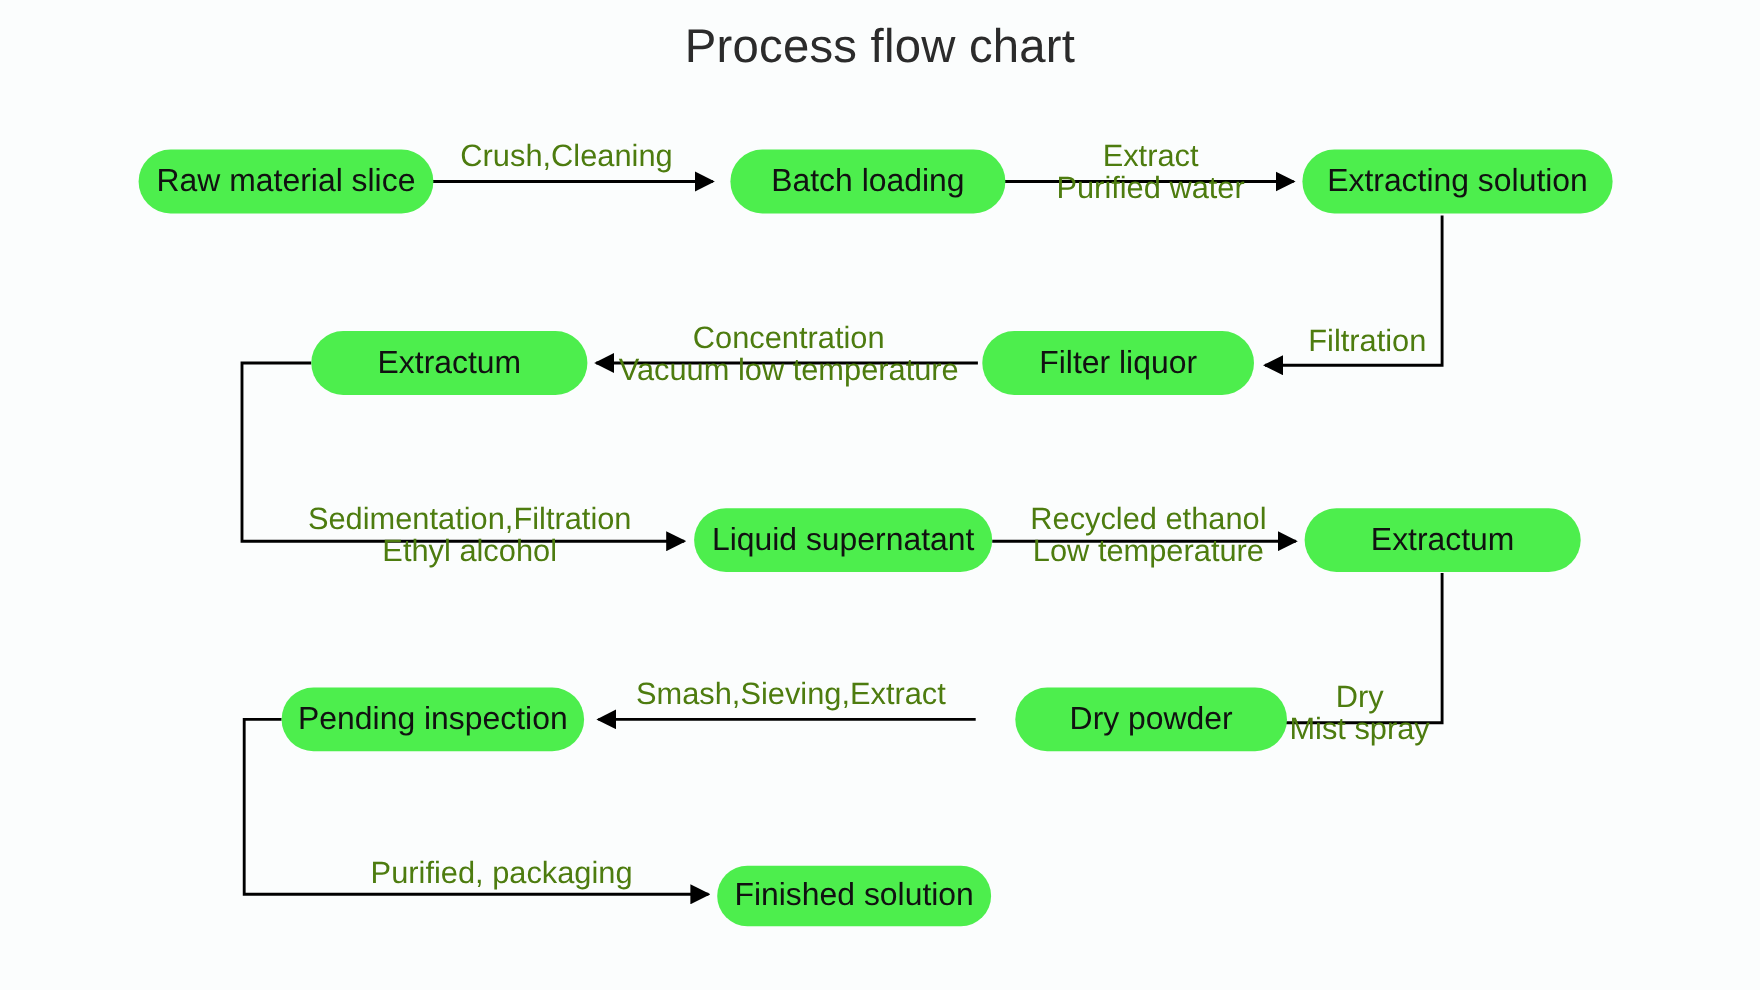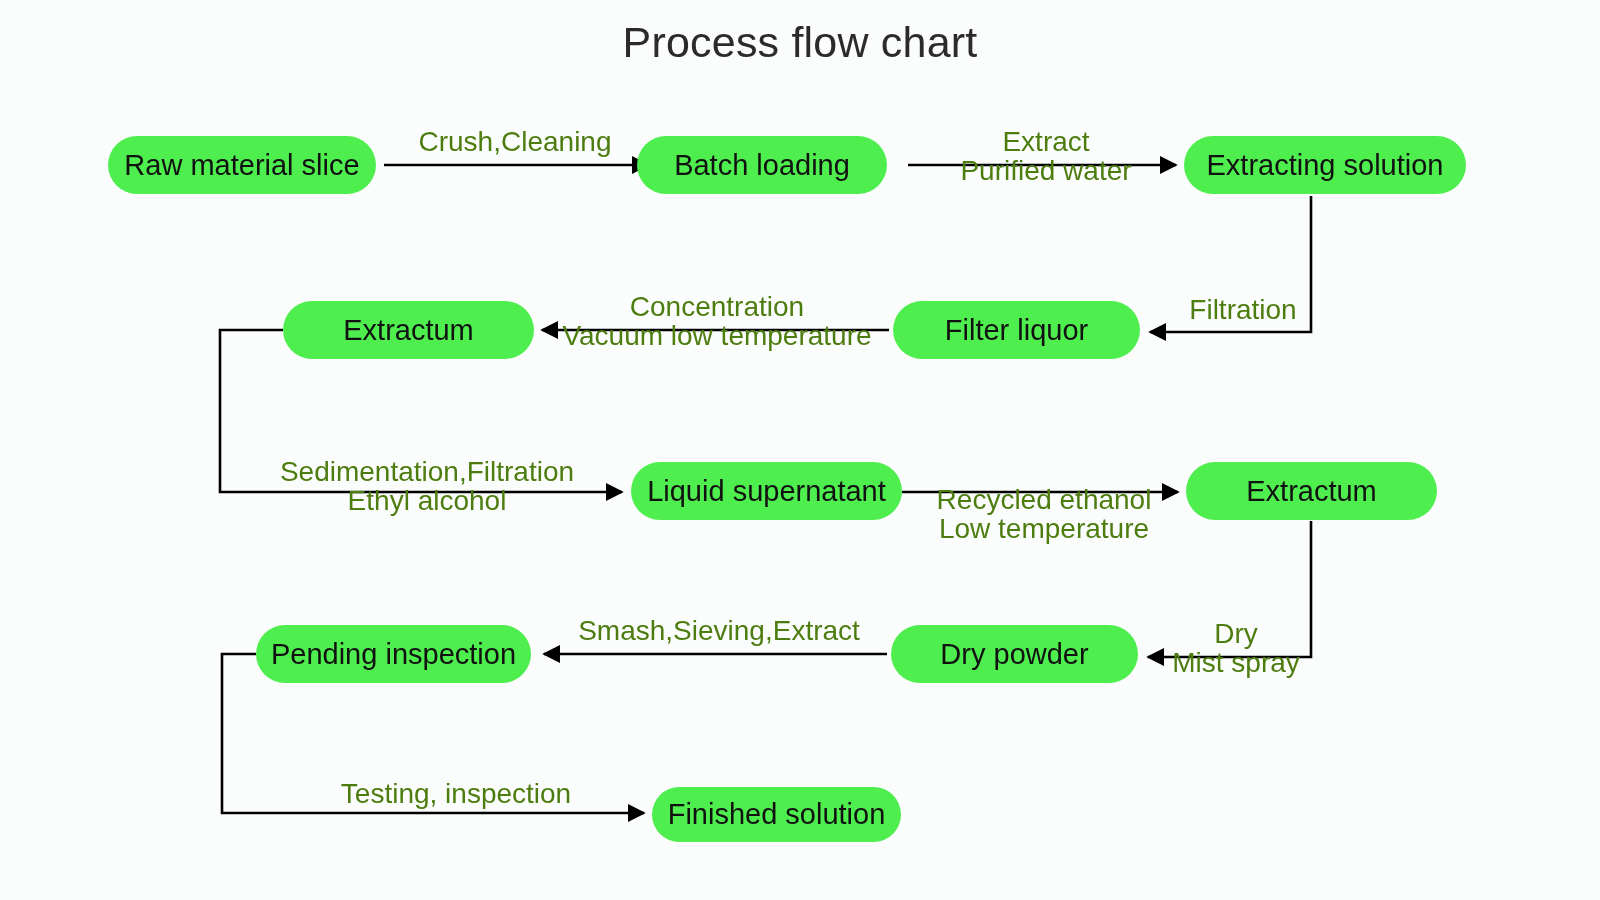--- a/index.html
+++ b/index.html
@@ -103,25 +103,25 @@
 
     <g>
       <line x1="887" y1="654" x2="544" y2="654" stroke="#000000" stroke-width="2.6" marker-end="url(#arrow-right)"></line>
     </g>
 
     <g>
       <path d="M 256 654 L 222 654 L 222 813 L 644 813" fill="none" stroke="#000000" stroke-width="2.6" marker-end="url(#arrow-right)"></path>
     </g>
   </svg>
 
-  <div class="node" style="left:108px; top:136px; width:268px; height:58px;">
+  <div class="node" style="left:126px; top:136px; width:268px; height:58px;">
     <span>Raw material slice</span>
   </div>
 
-  <div class="node" style="left:637px; top:136px; width:250px; height:58px;text-align:right;">
+  <div class="node" style="left:664px; top:136px; width:250px; height:58px;text-align:right;">
     <span>Batch loading</span>
   </div>
 
   <div class="node" style="left:1184px; top:136px; width:282px; height:58px;">
     <span>Extracting solution</span>
   </div>
 
   <div class="node" style="left:283px; top:301px; width:251px; height:58px;">
     <span>Extractum</span>
   </div>
@@ -135,21 +135,21 @@
   </div>
 
   <div class="node" style="left:1186px; top:462px; width:251px; height:58px;">
     <span>Extractum</span>
   </div>
 
   <div class="node" style="left:256px; top:625px; width:275px; height:58px;">
     <span>Pending inspection</span>
   </div>
 
-  <div class="node" style="left:891px; top:625px; width:247px; height:58px;">
+  <div class="node" style="left:923px; top:625px; width:247px; height:58px;">
     <span>Dry powder</span>
   </div>
 
   <div class="node" style="left:652px; top:787px; width:249px; height:55px;">
     <span>Finished solution</span>
   </div>
 
   <div class="edge-label" style="left:515px; top:128px; transform:translateX(-50%);">
     <span class="lbl-line">Crush,Cleaning</span>
   </div>
@@ -166,31 +166,31 @@
   <div class="edge-label" style="left:717px; top:293px; transform:translateX(-50%);">
     <span class="lbl-line">Concentration</span>
     <span class="lbl-line">Vacuum low temperature</span>
   </div>
 
   <div class="edge-label" style="left:427px; top:458px; transform:translateX(-50%);">
     <span class="lbl-line">Sedimentation,Filtration</span>
     <span class="lbl-line">Ethyl alcohol</span>
   </div>
 
-  <div class="edge-label" style="left:1044px; top:458px; transform:translateX(-50%);margin-top:28px;">
+  <div class="edge-label" style="left:1044px; top:458px; transform:translateX(-50%);">
     <span class="lbl-line">Recycled ethanol</span>
     <span class="lbl-line">Low temperature</span>
   </div>
 
   <div class="edge-label" style="left:1236px; top:620px; transform:translateX(-50%);">
     <span class="lbl-line">Dry</span>
     <span class="lbl-line">Mist spray</span>
   </div>
 
   <div class="edge-label" style="left:719px; top:617px; transform:translateX(-50%);">
     <span class="lbl-line">Smash,Sieving,Extract</span>
   </div>
 
   <div class="edge-label" style="left:456px; top:780px; transform:translateX(-50%);">
-    <span class="lbl-line">Testing, inspection</span>
+    <span class="lbl-line">Purified, packaging</span>
   </div>
 
 </div>
 
 </body></html>

